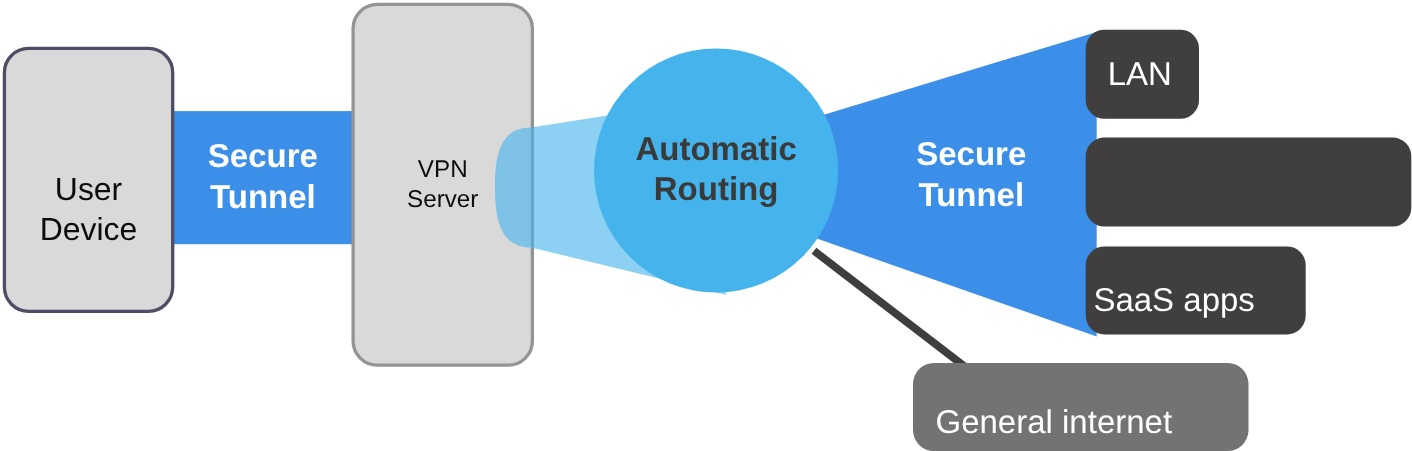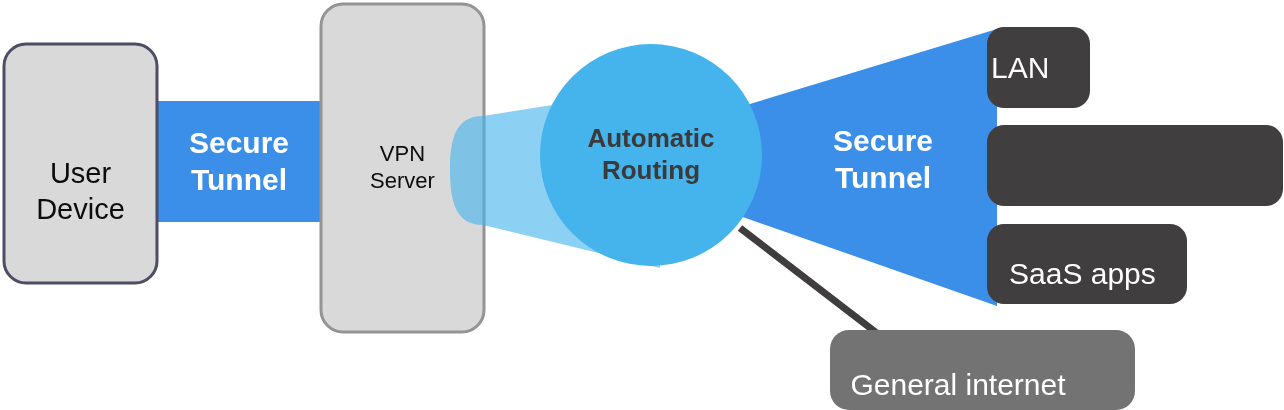--- a/index.html
+++ b/index.html
@@ -45,40 +45,40 @@
     font-size: 22px; color: #0c0c0c;
   }
   
   #secure-tunnel-left-label {
     left: 158px; top: 101px; width: 162px; height: 121px;
     font-size: 30px; font-weight: bold; color: #ffffff;
   }
   
   #automatic-routing-label {
     left: 540px; top: 44px; width: 222px; height: 222px;
-    font-size: 26px; font-weight: bold; color: #3a3a3a;
+    font-size: 30px; font-weight: bold; color: #3a3a3a;
   }
   
   #secure-tunnel-right-label {
     left: 788px; top: 105px; width: 190px; height: 110px;
     font-size: 30px; font-weight: bold; color: #ffffff;
   }
   
   .pill-label {
     position: absolute;
     display: flex;
     align-items: center;
     justify-content: flex-start;
     color: #ffffff;
     font-size: 30px;
     pointer-events: none;
   }
-  #lan-label        { left: 987px;  top: 27px;  width: 103px; height: 81px; padding-left: 4px; box-sizing: border-box; }
+  #lan-label        { left: 987px;  top: 27px;  width: 103px; height: 81px; padding-left: 20px; box-sizing: border-box; }
   #cloud-label      { left: 987px;  top: 125px; width: 294px; height: 81px; padding-left: 16px; box-sizing: border-box; }
-  #saas-label       { left: 987px;  top: 224px; width: 200px; height: 99px; padding-left: 22px; box-sizing: border-box; }
+  #saas-label       { left: 987px;  top: 224px; width: 200px; height: 99px; padding-left: 7px; box-sizing: border-box; }
   #general-internet-label { left: 830px; top: 346px; width: 256px; height: 78px; justify-content: center; }
 </style>
 </head>
 <body>
 
 <div id="diagram-root">
 
   <svg class="layer" viewBox="0 0 1284 410" xmlns="http://www.w3.org/2000/svg">
 
     <rect x="158" y="101" width="162" height="121" fill="#3b8fe8"></rect>

